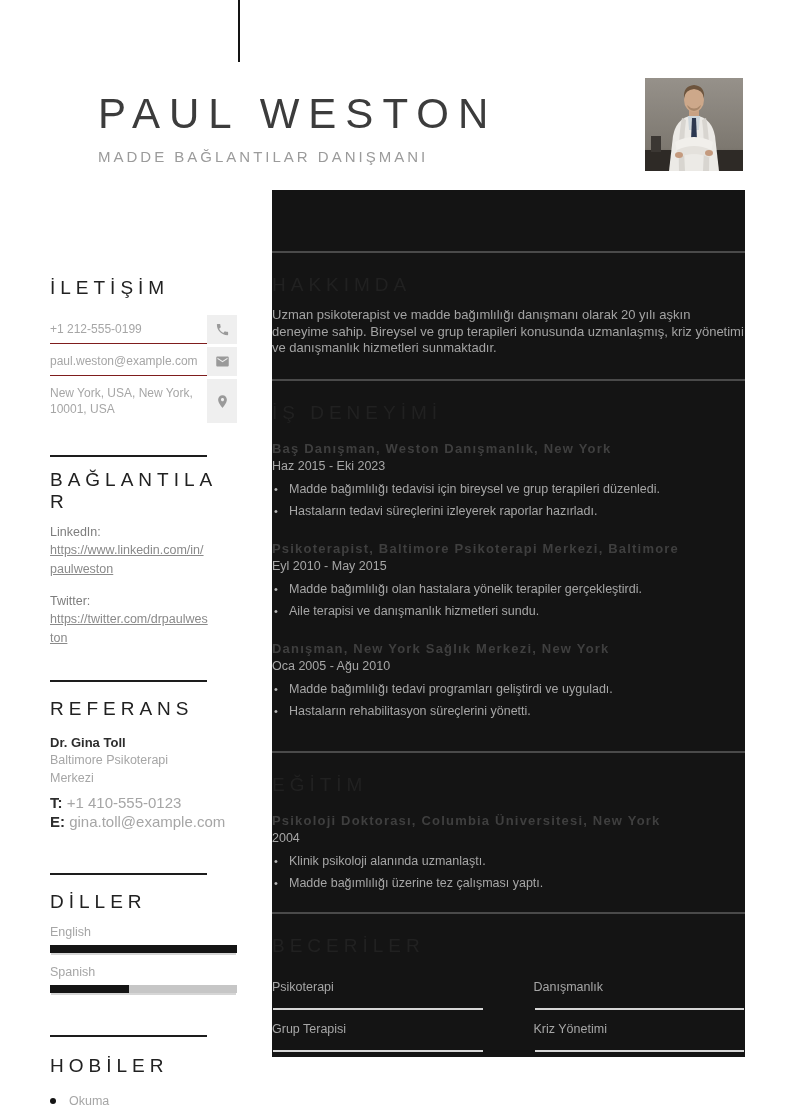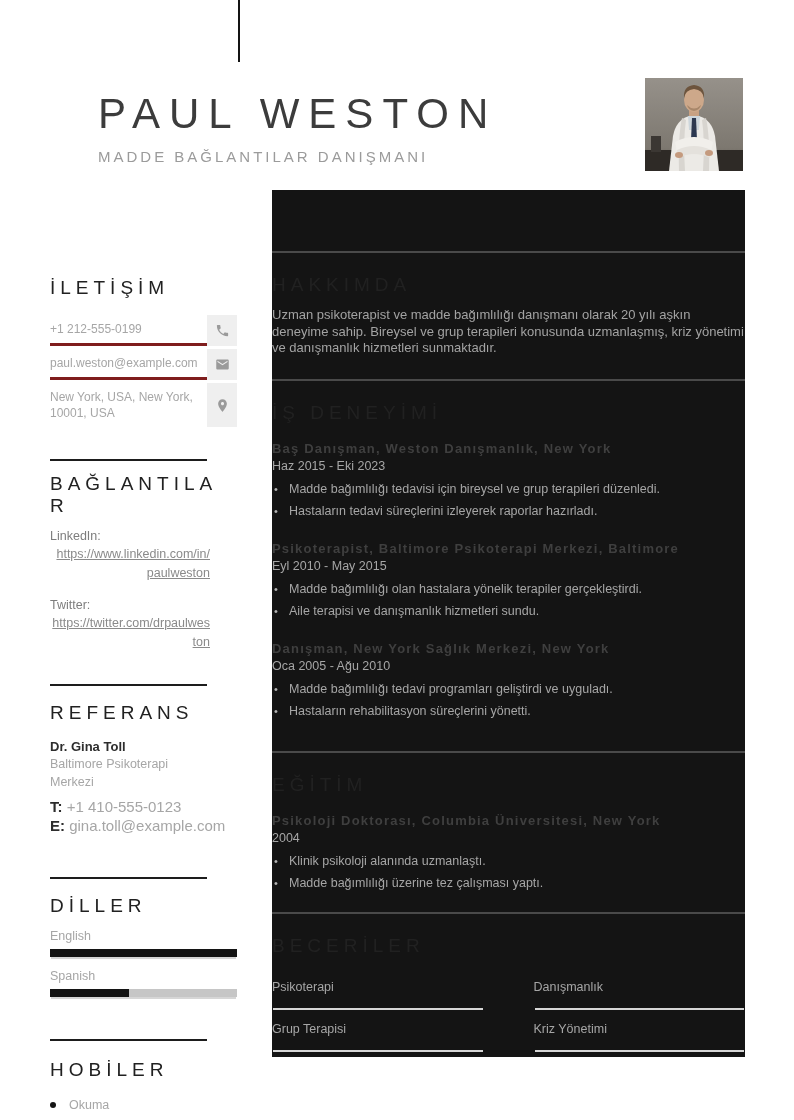--- a/index.html
+++ b/index.html
@@ -23,29 +23,29 @@
   
   .heading { font-size:19px; letter-spacing:5px; color:#212121; font-weight:500; line-height:22px; }
   .rule-dark { height:2px; background:#1d1d1d; }
   .rule-main { height:2px; background:#4a4a4a; }
 
   
   .sidebar { position:absolute; left:50px; top:265px; width:187px; }
   .sidebar .heading { margin-top:12px; width:172px; word-break:break-all; }
   .contact-list { margin-top:16px; }
   .contact-row { display:flex; align-items:stretch; margin-bottom:3px; }
-  .contact-text { flex:1; font-size:12px; color:#a6a6a6; padding:6px 4px 6px 0; border-bottom:3px solid #7f1d1d; line-height:16px; }
+  .contact-text { flex:1; font-size:12px; color:#a6a6a6; padding:6px 4px 6px 0; border-bottom:1px solid #7f1d1d; line-height:16px; }
   .contact-row:last-child .contact-text { border-bottom:none; }
   .icon-cell { width:30px; background:#efefef; display:flex; align-items:center; justify-content:center; }
   .icon-cell svg { width:15px; height:15px; fill:#9a9a9a; }
 
   .side-rule { margin-top:32px; width:157px; }
   .links-block { margin-top:10px; }
   .link-label { font-size:12.5px; color:#7d7d7d; line-height:18px; }
-  .link-url { font-size:12.5px; color:#8a8a8a; text-decoration:underline; word-break:break-all; width:160px; line-height:19px; display:block;text-align:right; }
+  .link-url { font-size:12.5px; color:#8a8a8a; text-decoration:underline; word-break:break-all; width:160px; line-height:19px; display:block; }
   .link-item + .link-item { margin-top:13px; }
 
   .ref-name { margin-top:14px; font-size:13px; font-weight:bold; color:#2d2d2d; line-height:17px; }
   .ref-org { font-size:12.5px; color:#a6a6a6; line-height:18px; width:140px; }
   .ref-contacts { margin-top:6px; }
   .ref-line { font-size:15px; color:#a6a6a6; line-height:19px; }
   .ref-line b { color:#2d2d2d; font-weight:bold; }
 
   .lang-item { margin-top:11px; }
   .lang-name, .skill-name { font-size:12.5px; color:#a6a6a6; line-height:17px; }

